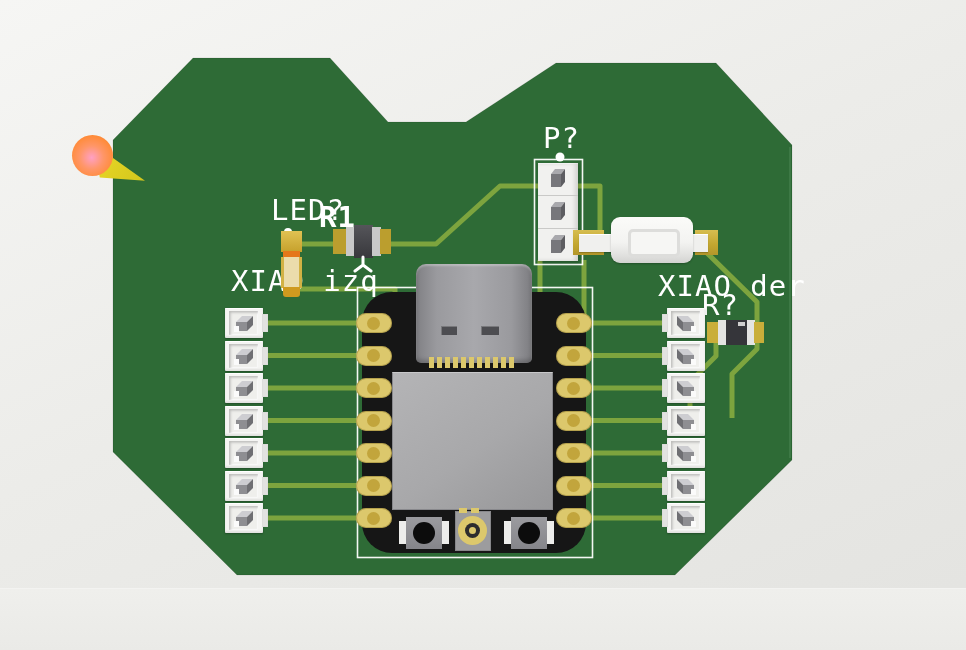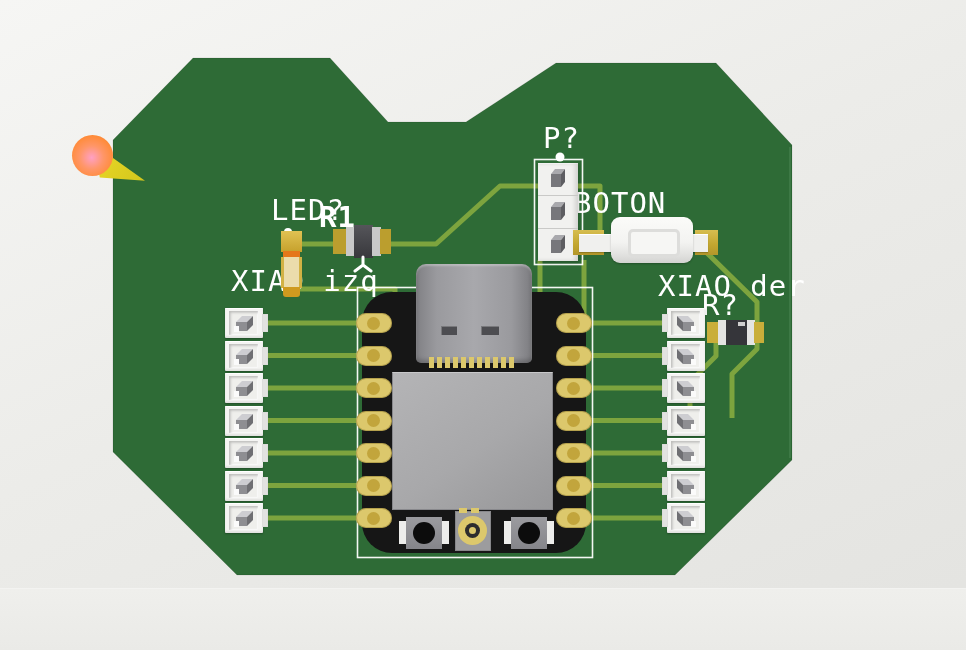--- a/index.html
+++ b/index.html
@@ -389,21 +389,20 @@
   </svg>
   <div class="cmp res r2">
     <span class="gl"></span>
       <span class="cl"></span>
       <span class="bd"></span>
       <span class="cr"></span>
       <span class="gr"></span>
   </div>
 
   <div class="silk-label" style="left:543px;top:123px;">P?</div>
-  <div class="silk-label" style="left:574px;top:188px;">BOTON</div>
   <div class="silk-label" style="left:271px;top:195px;">LED?</div>
   <div class="silk-label" style="left:319px;top:202px;font-weight:bold;">R1</div>
   <div class="silk-label" style="left:231px;top:266px;">XIAO izq</div>
   <div class="silk-label" style="left:658px;top:271px;">XIAO der</div>
   <div class="silk-label" style="left:702px;top:290px;">R?</div>
 
   <div>
     <div class="light-cone"></div>
     <div class="light-sphere"></div>
   </div>

